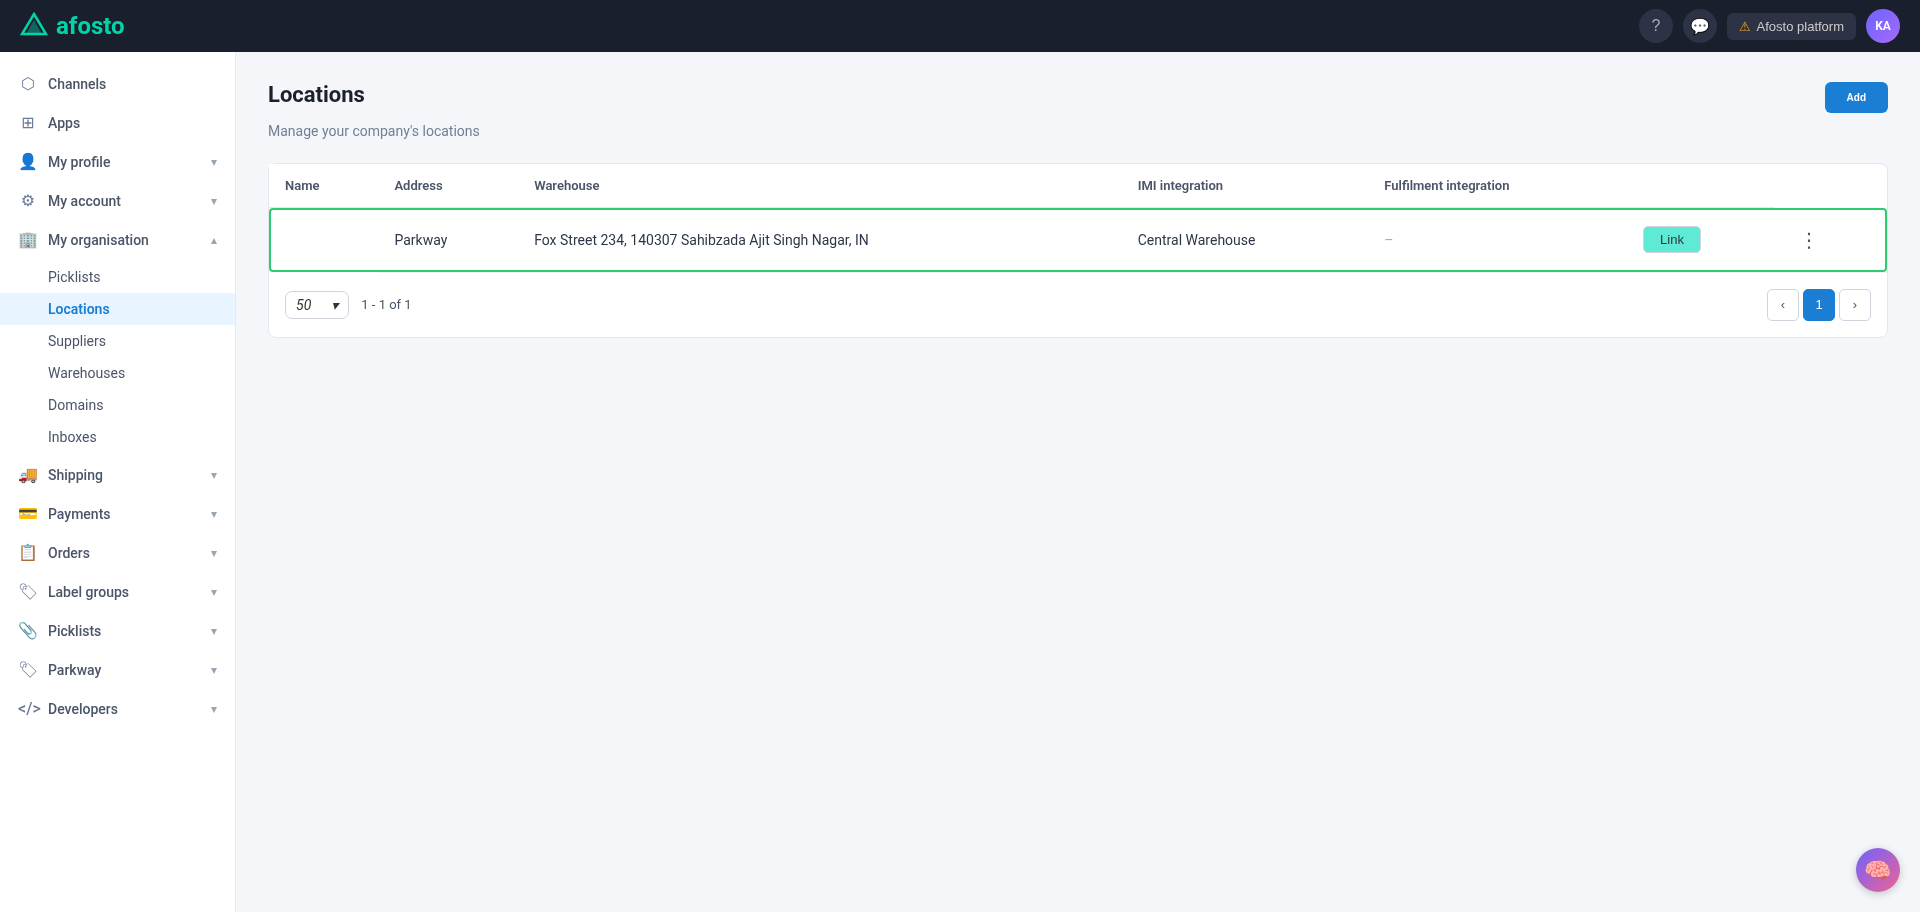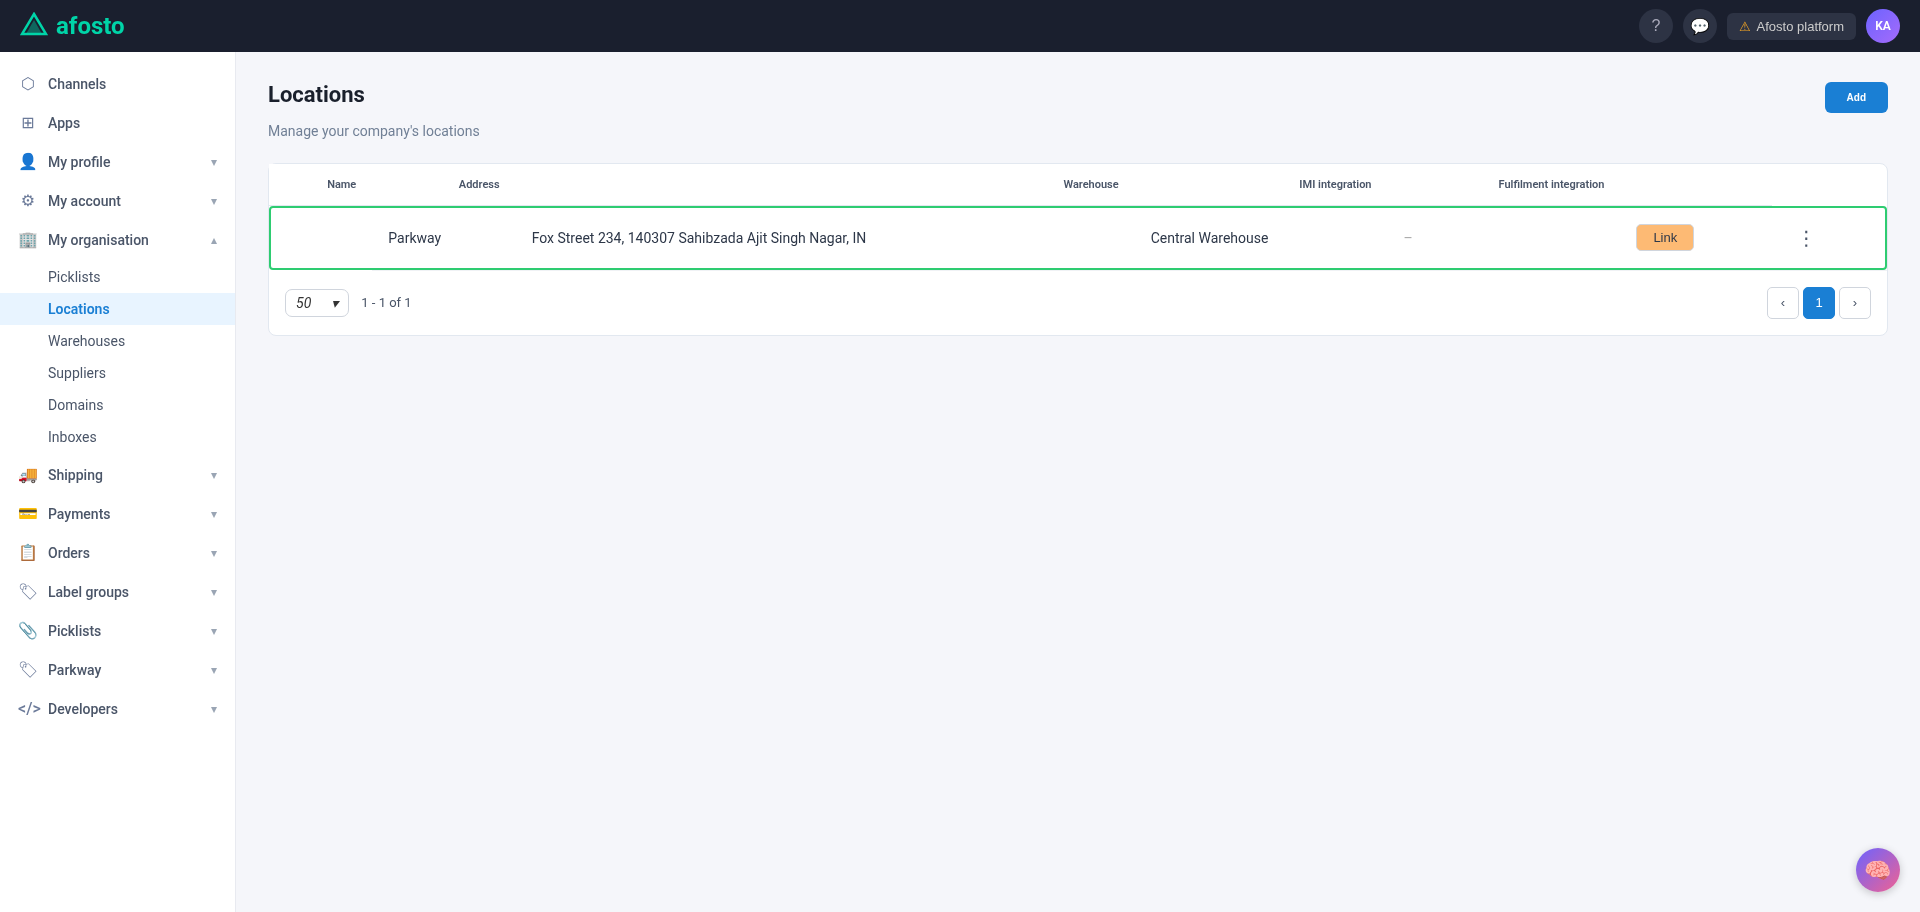--- a/index.html
+++ b/index.html
@@ -96,34 +96,34 @@
     .page-title { font-size: 22px; font-weight: 700; color: #1a202c; }
     .page-subtitle { color: #718096; font-size: 14px; margin-top: 16px; }
 
     .add-btn {
       background: #1a7fd4; color: #fff; border: none;
       padding: 10px 22px; border-radius: 6px;
       font-size: 10px; font-weight: 600; cursor: pointer;
     }
     .data-table { width: 100%; border-collapse: collapse; }
     .data-table th {
-      text-align: right;
+      text-align: left;
       padding: 14px 16px;
-      font-size: 11px; font-weight: 600; color: #4a5568;
+      font-size: 13px; font-weight: 600; color: #4a5568;
       border-bottom: 1px solid #e2e8f0;
       background: #fff;
     }
     .data-table td {
       padding: 16px 16px;
       font-size: 14px; color: #2d3748;
       border-bottom: 1px solid #f0f2f5;
     }
 
     .link-btn {
-      border: 1px solid #d0d5dd; background: #fdba74;
+      border: 1px solid #d0d5dd; background: #5eead4;
       padding: 5px 16px; border-radius: 5px;
       font-size: 13px; cursor: pointer; color: #2d3748;
     }
 
     .more-btn {
       background: none; border: none; cursor: pointer;
       color: #4a5568; font-size: 20px; padding: 4px 8px;
     }
 
     
@@ -236,22 +236,22 @@
       <span class="chevron">▾</span>
     </div>
     <div class="sidebar-item">
       <span class="si-icon">🏢</span>
       <span>My organisation</span>
       <span class="chevron">▴</span>
     </div>
     <div class="sidebar-sub">
       <div class="sidebar-sub-item">Picklists</div>
       <div class="sidebar-sub-item active">Locations</div>
+      <div class="sidebar-sub-item">Suppliers</div>
       <div class="sidebar-sub-item">Warehouses</div>
-      <div class="sidebar-sub-item">Suppliers</div>
       <div class="sidebar-sub-item">Domains</div>
       <div class="sidebar-sub-item">Inboxes</div>
     </div>
     <div class="sidebar-item">
       <span class="si-icon">🚚</span>
       <span>Shipping</span>
       <span class="chevron">▾</span>
     </div>
     <div class="sidebar-item">
       <span class="si-icon">💳</span>

